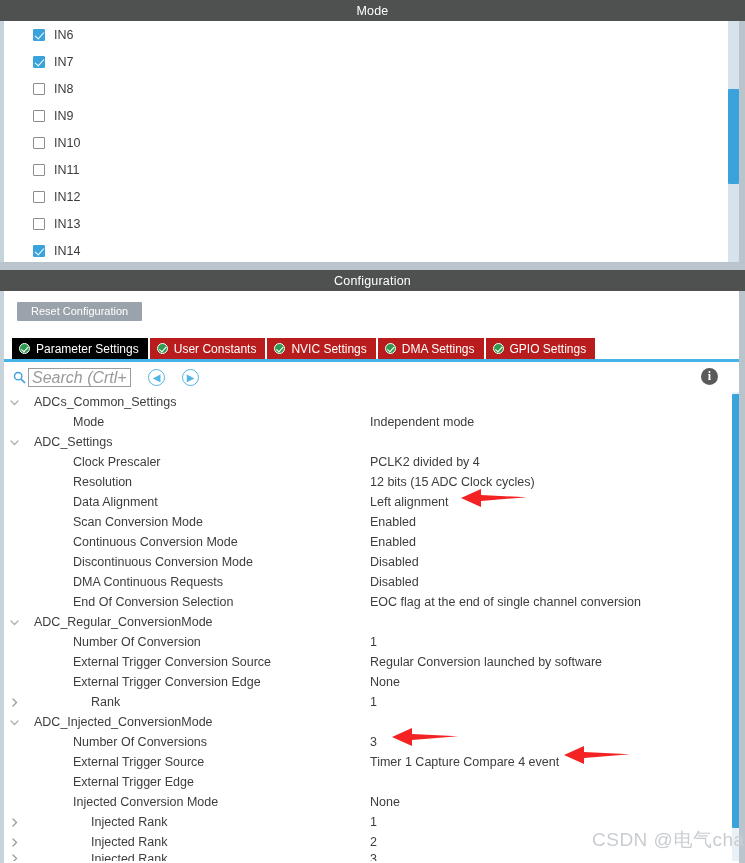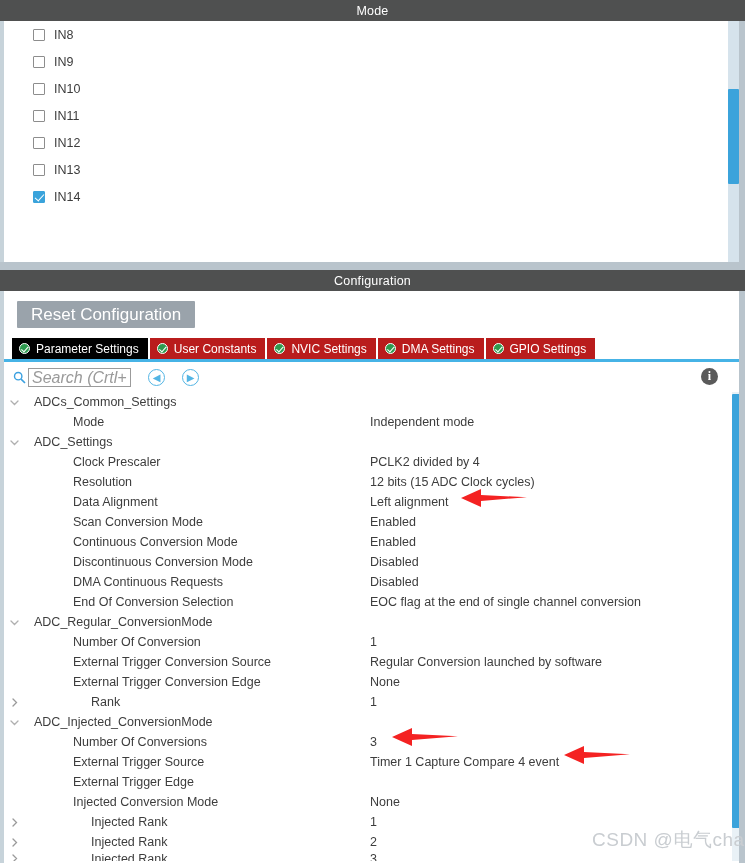--- a/index.html
+++ b/index.html
@@ -123,25 +123,25 @@
 
   
   .reset-bar {
     height: 46px;
     padding: 10px 0 0 13px;
   }
   .reset-btn {
     display: inline-flex;
     align-items: center;
     justify-content: center;
-    height: 27px;
+    height: 19px;
     padding: 0 14px;
     background: #9aa3ab;
     color: #ffffff;
-    font-size: 17px;
+    font-size: 11px;
     border: none;
     border-radius: 1px;
     cursor: pointer;
     font-family: "Liberation Sans", sans-serif;
   }
 
   
   .tab-strip {
     position: relative;
     display: flex;
@@ -328,20 +328,28 @@
 </style>
 </head>
 <body>
 
 <div id="app">
 
   <div id="mode-panel">
     <div class="section-header">Mode</div>
     <div class="mode-body">
       <div id="mode-rows">
+          <div class="chk-row">
+            <span class="chk on"></span>
+            <span class="chk-label">IN6</span>
+          </div>
+          <div class="chk-row">
+            <span class="chk on"></span>
+            <span class="chk-label">IN7</span>
+          </div>
           <div class="chk-row">
             <span class="chk"></span>
             <span class="chk-label">IN8</span>
           </div>
           <div class="chk-row">
             <span class="chk"></span>
             <span class="chk-label">IN9</span>
           </div>
           <div class="chk-row">
             <span class="chk"></span>

